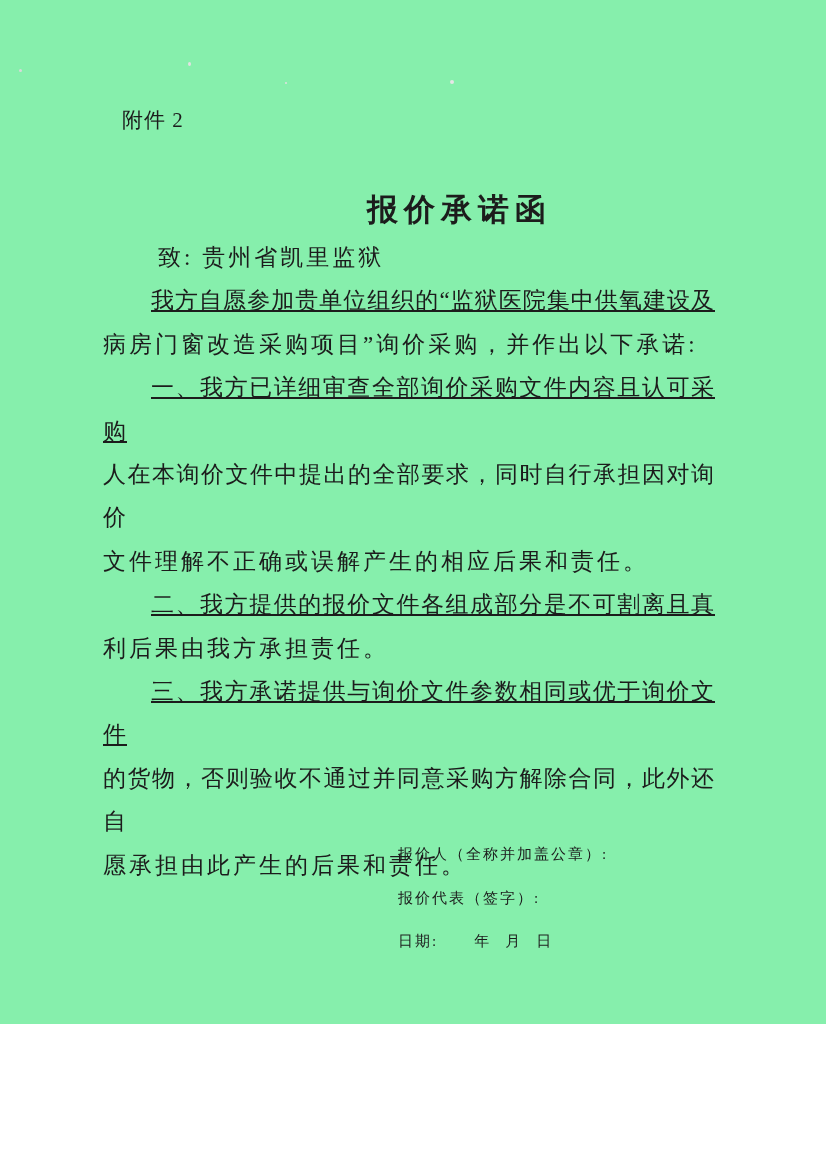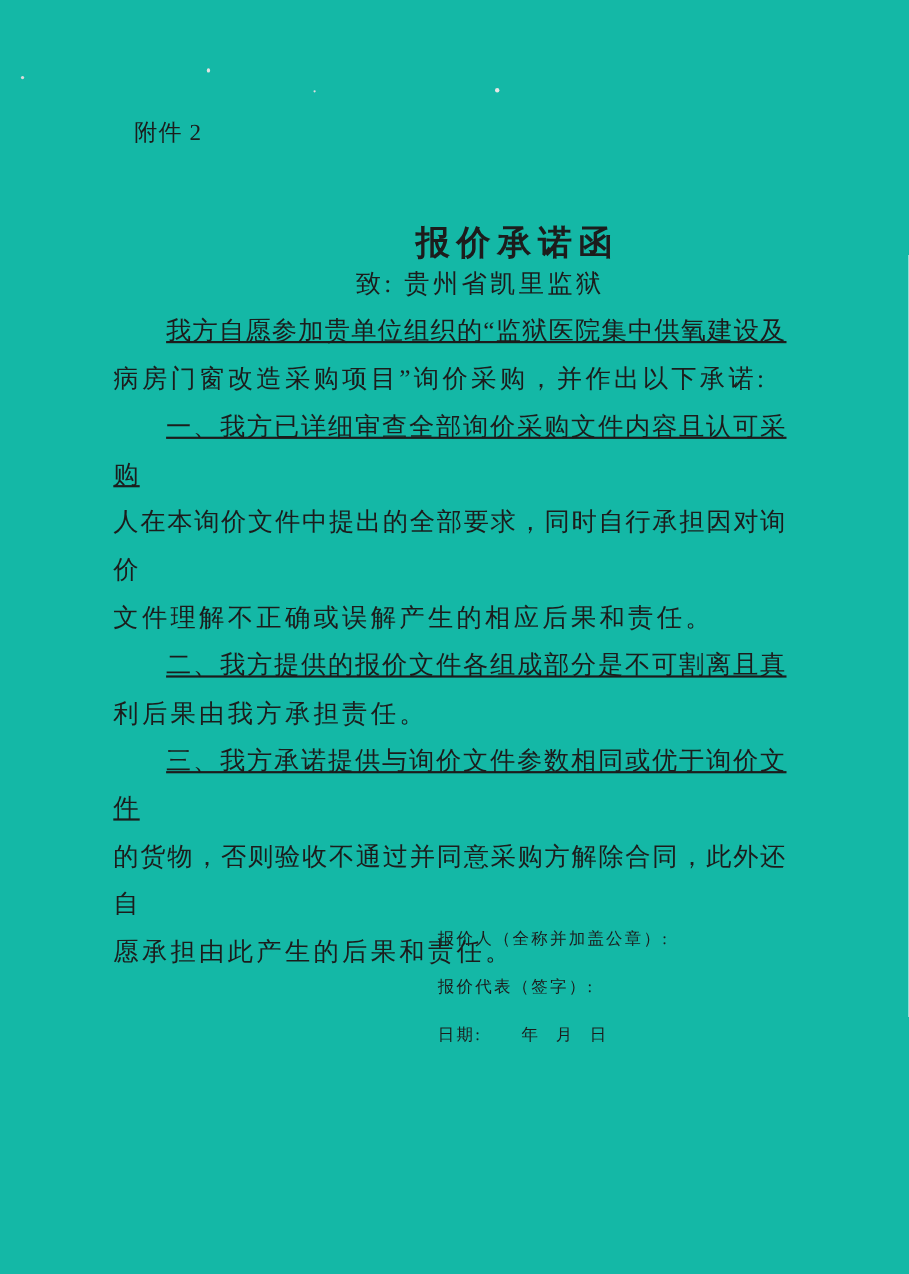--- a/index.html
+++ b/index.html
@@ -3,22 +3,22 @@
 <meta charset="utf-8">
 <style>
   html, body {
     margin: 0;
     padding: 0;
     background: #ffffff;
   }
   .page {
     position: relative;
     width: 826px;
-    height: 1158px;
-    background: #14b8a6;
+    height: 1024px;
+    background: #86efac;
     overflow: hidden;
     font-family: "Liberation Serif", "DejaVu Serif", serif;
     color: #1c1c1c;
   }
   .speck {
     position: absolute;
     border-radius: 50%;
   }
   .s1 { left: 19px;  top: 69px;  width: 3px; height: 3px; background: #d9d9d9; }
   .s2 { left: 188px; top: 62px;  width: 3px; height: 4px; background: #e2e2e2; }
@@ -29,39 +29,39 @@
     position: absolute;
     left: 122px;
     top: 106px;
     font-size: 21px;
     letter-spacing: 1px;
   }
   .doc-title {
     position: absolute;
     left: 362px;
     top: 184px;
-    margin: 16px;
+    margin: 5px;
     font-size: 31px;
     font-weight: bold;
     letter-spacing: 6px;
     white-space: nowrap;
   }
   .doc-body {
     position: absolute;
     left: 103px;
     top: 236px;
     width: 612px;
     font-size: 23px;
     line-height: 43.4px;
   }
   .line {
     letter-spacing: 3px;
     white-space: nowrap;
   }
-  .ind-sm { text-indent: 55px; text-align: center; }
+  .ind-sm { text-indent: 55px; }
   .ind    { text-indent: 48px; text-decoration: underline; }
   .just {
     text-align: justify;
     text-align-last: justify;
     letter-spacing: 1px;
     white-space: normal;
   }
   .sig-block {
     position: absolute;
     left: 398px;

